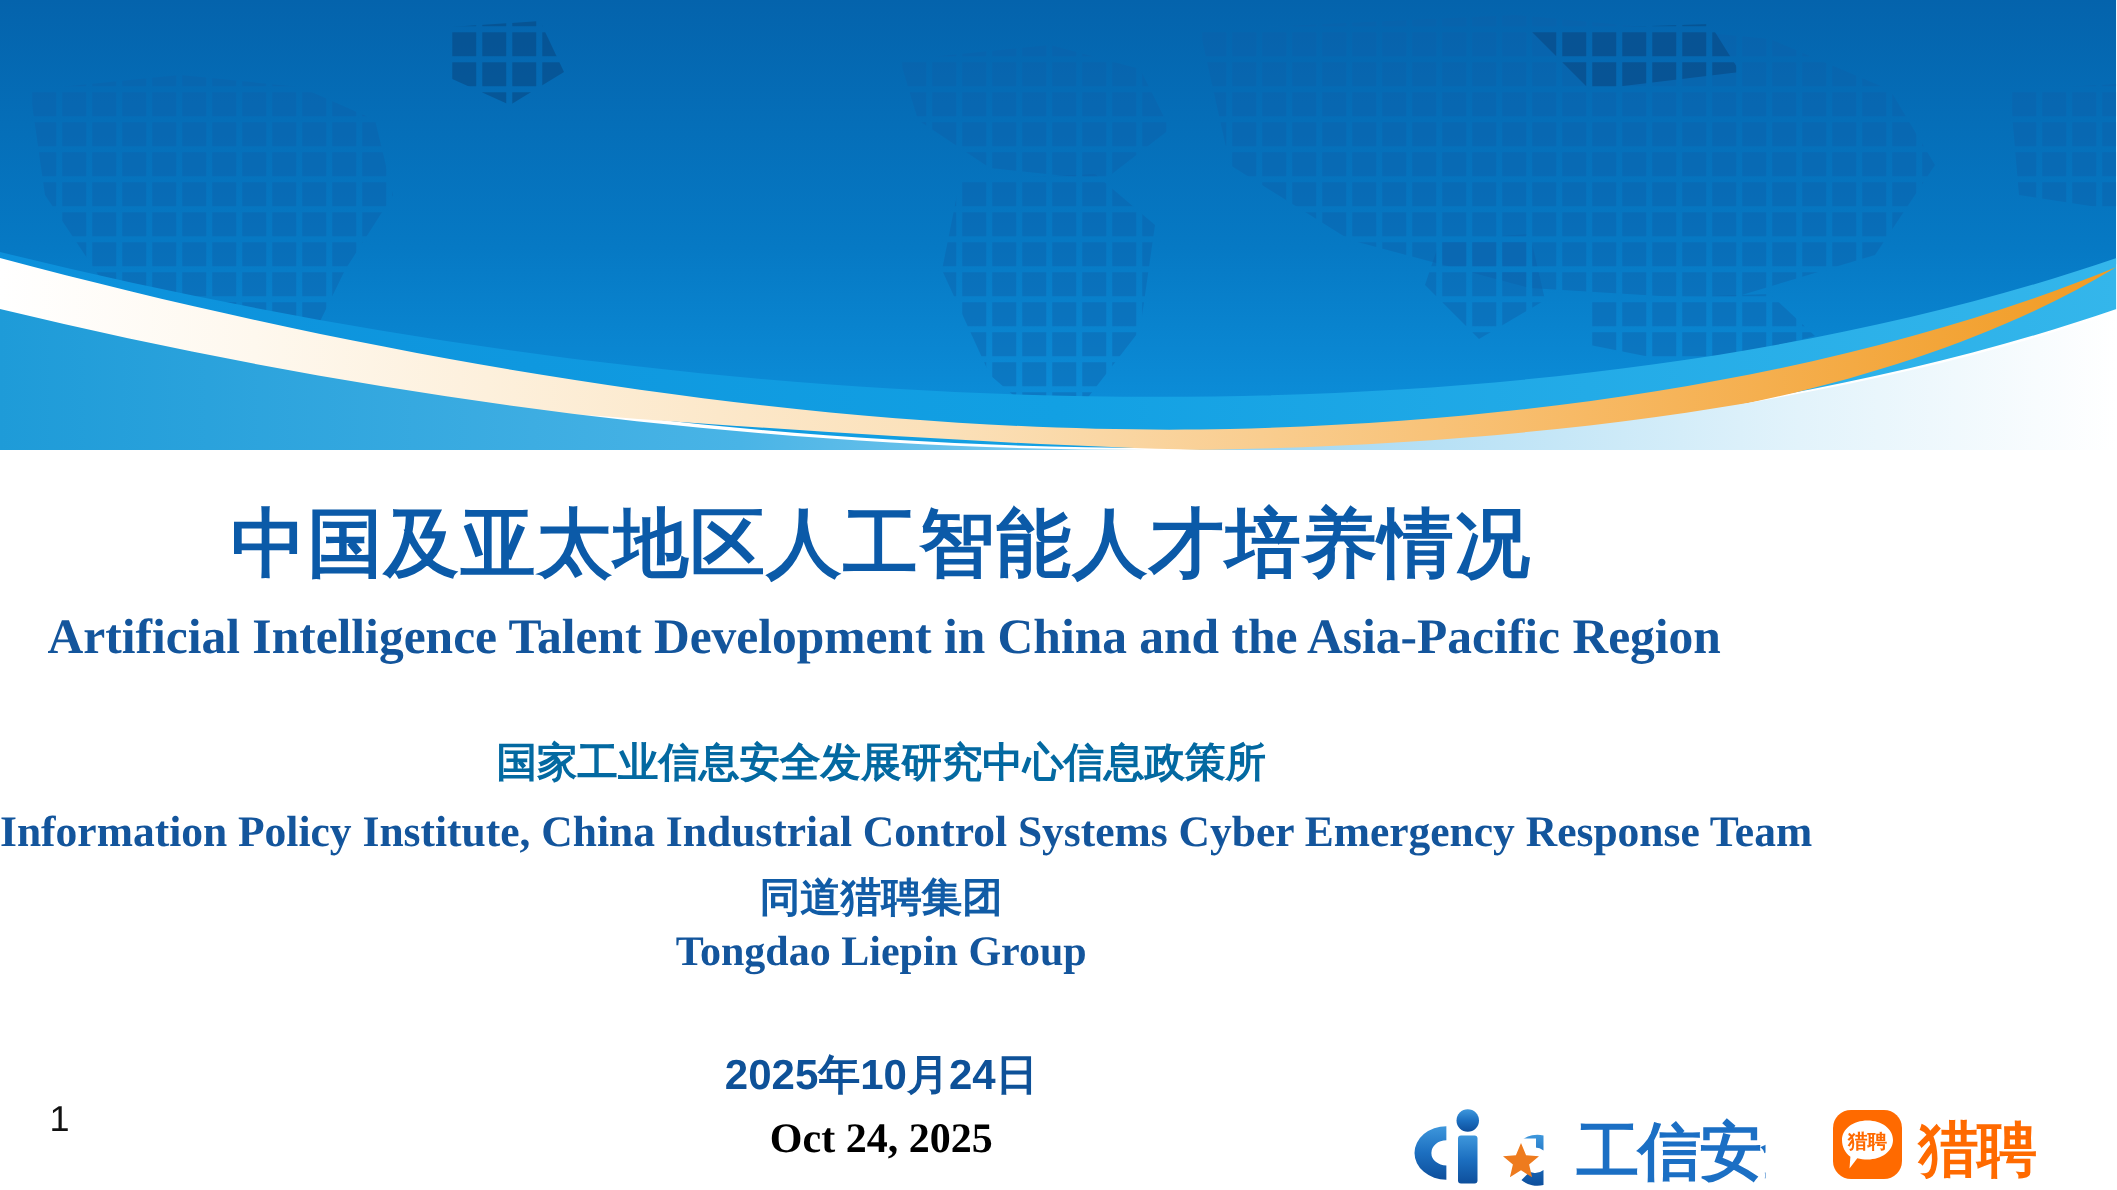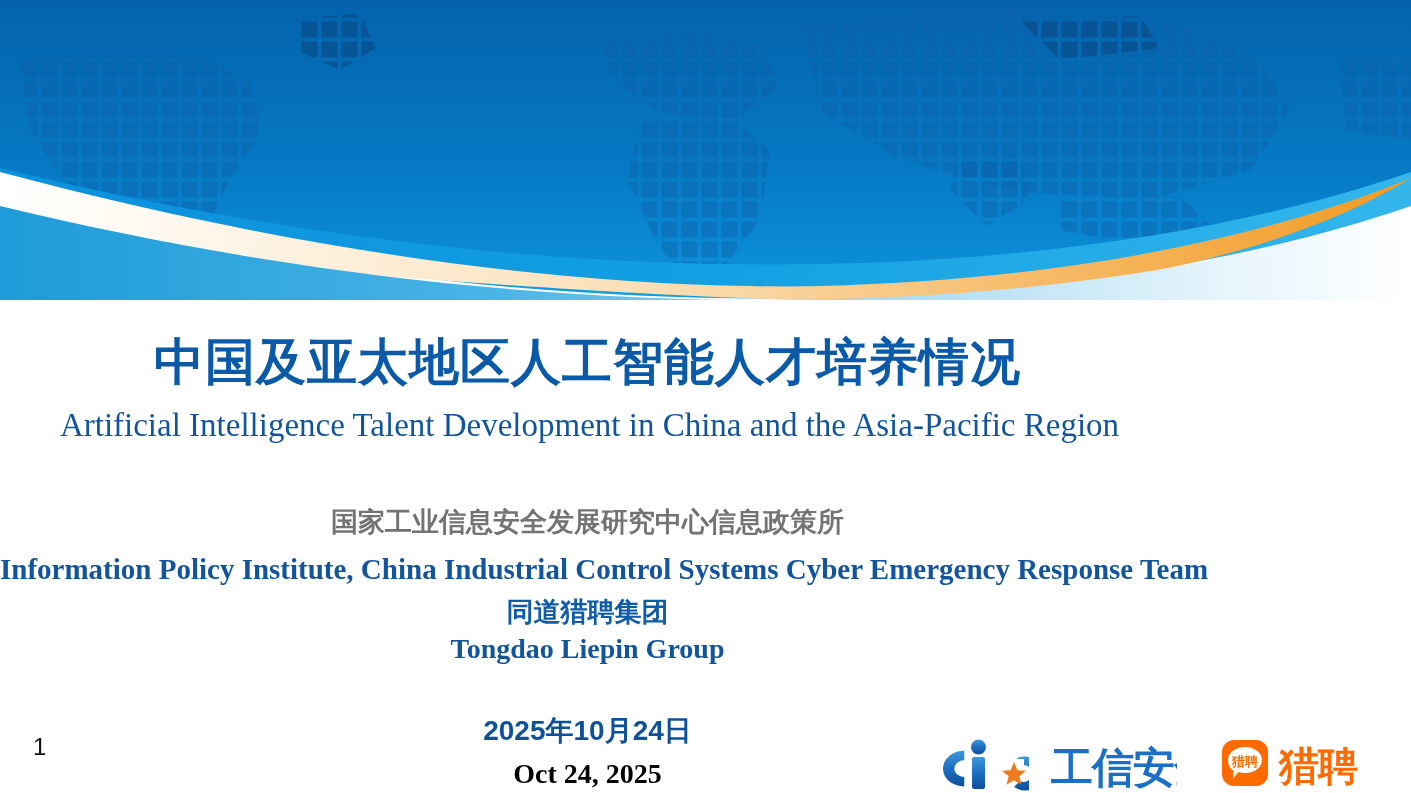--- a/index.html
+++ b/index.html
@@ -48,34 +48,34 @@
     font-weight: bold;
     font-size: 50px;
     line-height: 1.12;
     letter-spacing: 1px;
     color: #0B5AA8;
     margin: 34px 0 0 0;
     padding: 0;
   }
   .title-en {
     font-family: "Liberation Serif", serif;
-    font-weight: normal;
+    font-weight: bold;
     font-size: 33px;
     line-height: 1.2;
     color: #13559C;
     margin: 16px 0 0 4px;
     padding: 0;
   }
   .org-cn {
     font-family: "Liberation Sans", sans-serif;
     font-weight: bold;
     font-size: 27px;
     line-height: 1.2;
-    color: #737373;
-    margin: 60px 0 0 0;
+    color: #0369a1;
+    margin: 46px 0 0 0;
   }
   .org-en {
     font-family: "Liberation Serif", serif;
     font-weight: bold;
     font-size: 29px;
     line-height: 1.2;
     color: #13559C;
     margin: 14px 0 0 0;
     white-space: nowrap;
   }

